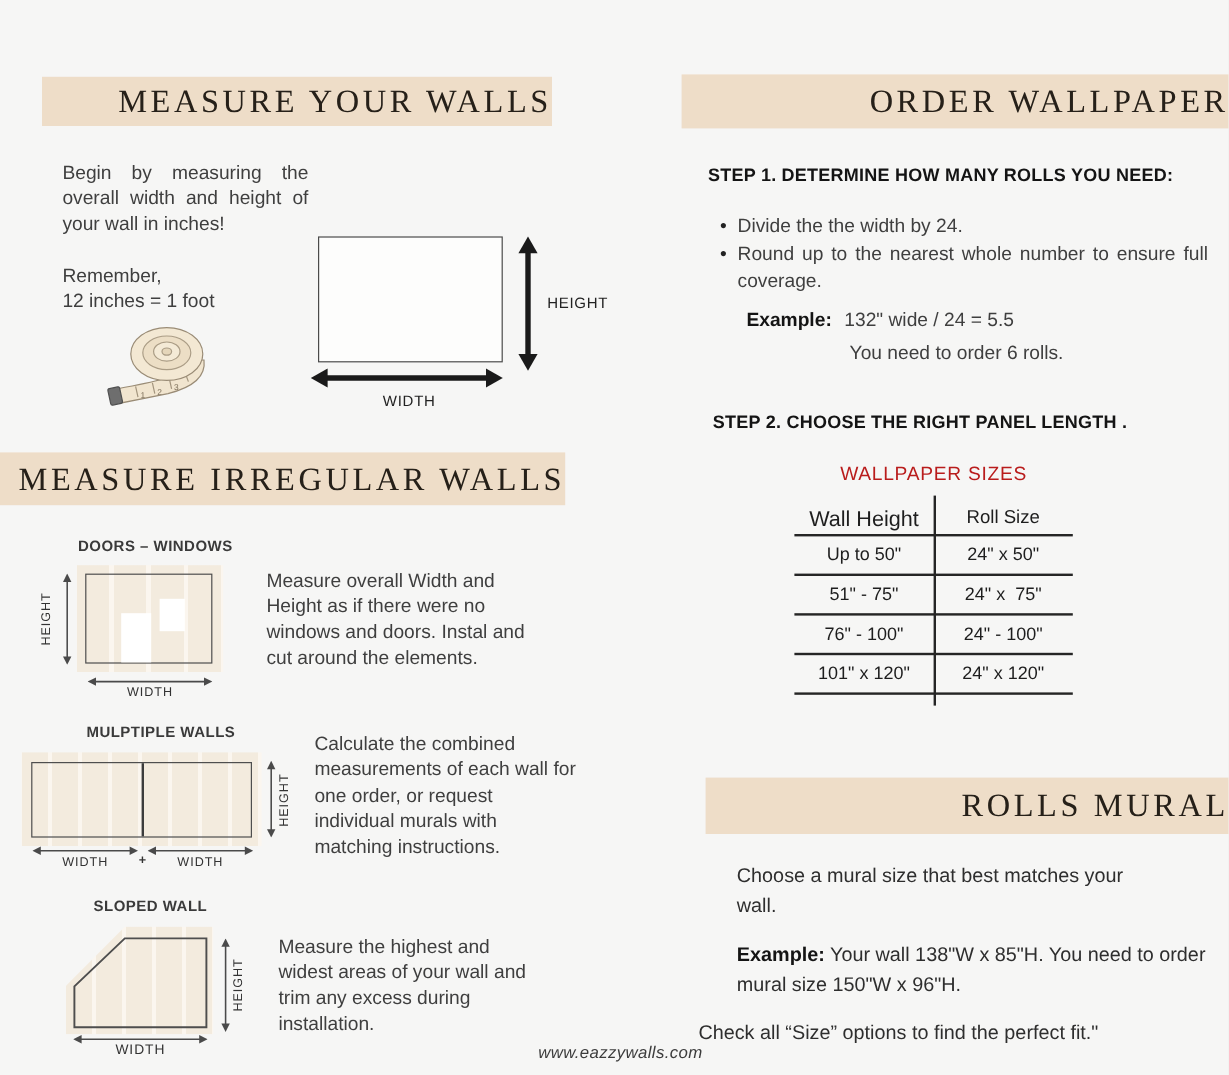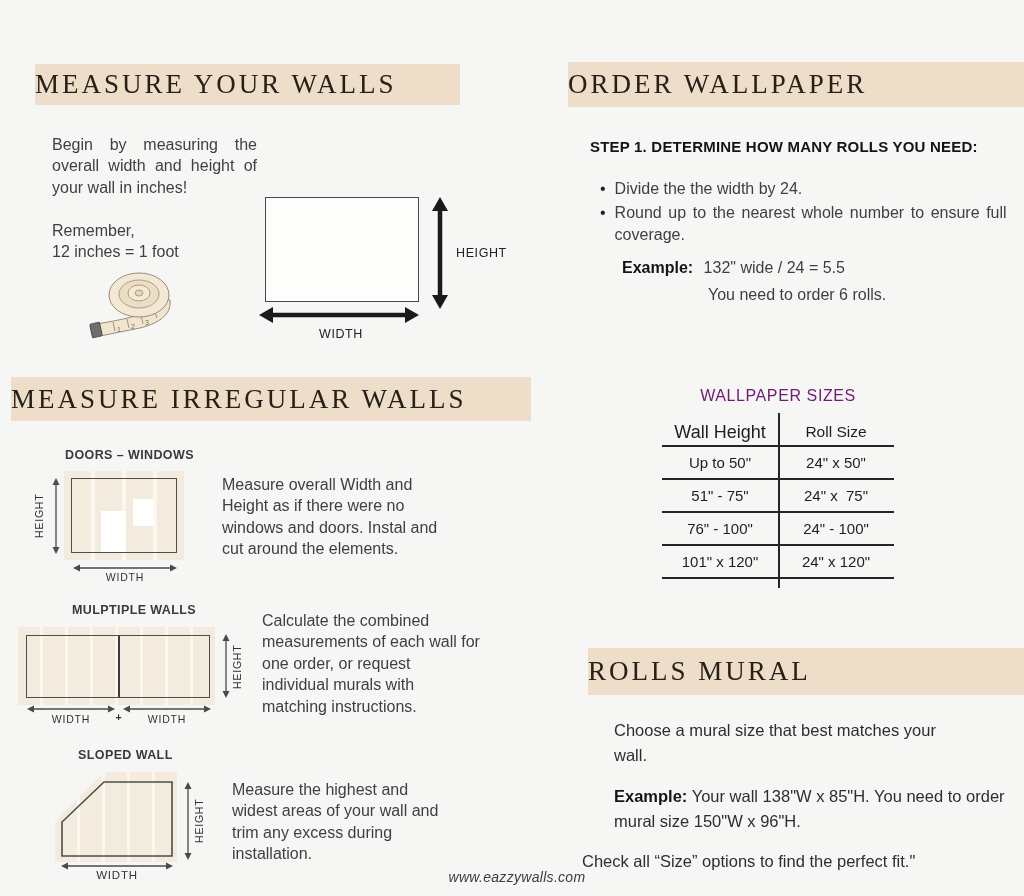--- a/index.html
+++ b/index.html
@@ -1,19 +1,19 @@
 <!DOCTYPE html>
 <html><head>
 <meta charset="utf-8">
 <style>
   html,body{margin:0;padding:0;}
   body{background:#e9e9e9;font-family:"Liberation Sans","DejaVu Sans",sans-serif;}
   #page{position:relative;width:1024px;height:896px;background:#f6f6f5;overflow:hidden;margin:0 auto;color:#3b3b3b;}
   .abs{position:absolute;}
-  .band{position:absolute;background:#eeddc8;display:flex;align-items:center;justify-content:flex-start;
+  .band{position:absolute;background:#eeddc8;display:flex;align-items:center;justify-content:flex-end;
         font-family:"Liberation Serif","DejaVu Serif",serif;color:#262019;letter-spacing:3px;font-size:27px;}
   .body-txt{font-size:16px;line-height:1.34;color:#3f3f3f;}
   .just{text-align:justify;}
   .mini-label{font-size:12.5px;font-weight:bold;color:#3a3a3a;letter-spacing:.4px;}
   .dim-label{font-size:12.5px;color:#222;letter-spacing:.6px;}
   .dim-small{font-size:10.5px;color:#333;letter-spacing:.8px;}
   .vert-txt{writing-mode:vertical-rl;transform:rotate(180deg);display:flex;align-items:center;justify-content:center;}
   .wall-beige{background:repeating-linear-gradient(90deg,#f3ebde 0 27px,#fbf6ef 27px 31px);}
   .wall-beige-sm{background:repeating-linear-gradient(90deg,#f3ebde 0 22px,#fbf6ef 22px 25px);}
   .outline{border:1.5px solid #4e4e4e;}
@@ -69,21 +69,21 @@
   </svg>
   <div class="abs dim-label" style="left:456px;top:246px;">HEIGHT</div>
 
   <svg class="abs" style="left:258px;top:305px;" width="162" height="20" viewBox="0 0 162 20">
     <line x1="13" y1="10" x2="149" y2="10" stroke="#1a1a1a" stroke-width="4.5"></line>
     <path d="M1 10 L15 2 L15 18 Z" fill="#1a1a1a"></path>
     <path d="M161 10 L147 2 L147 18 Z" fill="#1a1a1a"></path>
   </svg>
   <div class="abs dim-label center" style="left:265px;top:327px;width:152px;">WIDTH</div>
 
-  <div class="band" style="left:11px;top:377px;width:520px;height:44px;">
+  <div class="band" style="left:0;top:377px;width:471px;height:44px;">
     <span>MEASURE IRREGULAR WALLS</span>
   </div>
 
   <div class="abs mini-label" style="left:65px;top:448px;">DOORS – WINDOWS</div>
 
   <div class="abs wall-beige" style="left:64px;top:471px;width:122px;height:89px;">
     <div class="abs outline" style="left:7px;top:7px;width:104px;height:73px;"></div>
     <div class="abs" style="left:37px;top:40px;width:25px;height:41px;background:#ffffff;"></div>
     <div class="abs" style="left:69px;top:28px;width:21px;height:27px;background:#ffffff;"></div>
   </div>
@@ -168,22 +168,23 @@
       <span class="body-txt just" style="width:392px;">Round up to the nearest whole number to ensure full coverage.</span>
     </div>
   </div>
 
   <div class="abs body-txt" style="left:622px;top:257px;">
     <b>Example:</b>
     <span style="margin-left:6px;">132" wide / 24 = 5.5</span>
   </div>
   <div class="abs body-txt" style="left:698px;top:284px;margin-left:10px;">You need to order 6 rolls.</div>
 
-
-  <div class="abs center" style="left:658px;top:387px;width:240px;font-size:16px;letter-spacing:.6px;color:#701a75;">WALLPAPER SIZES</div>
+  <div class="abs step-head" style="left:594px;top:344px;">STEP 2. CHOOSE THE RIGHT PANEL LENGTH .</div>
+
+  <div class="abs center" style="left:658px;top:387px;width:240px;font-size:16px;letter-spacing:.6px;color:#b91c1c;">WALLPAPER SIZES</div>
 
   <div class="sizes-table">
     <div class="sizes-vline"></div>
     <div class="sizes-row header">
       <div class="sizes-cell" style="font-size:18px;">Wall Height</div>
       <div class="sizes-cell" style="font-size:15.5px;">Roll Size</div>
     </div>
     <div class="sizes-row">
       <div class="sizes-cell">Up to 50"</div>
       <div class="sizes-cell">24" x 50"</div>

